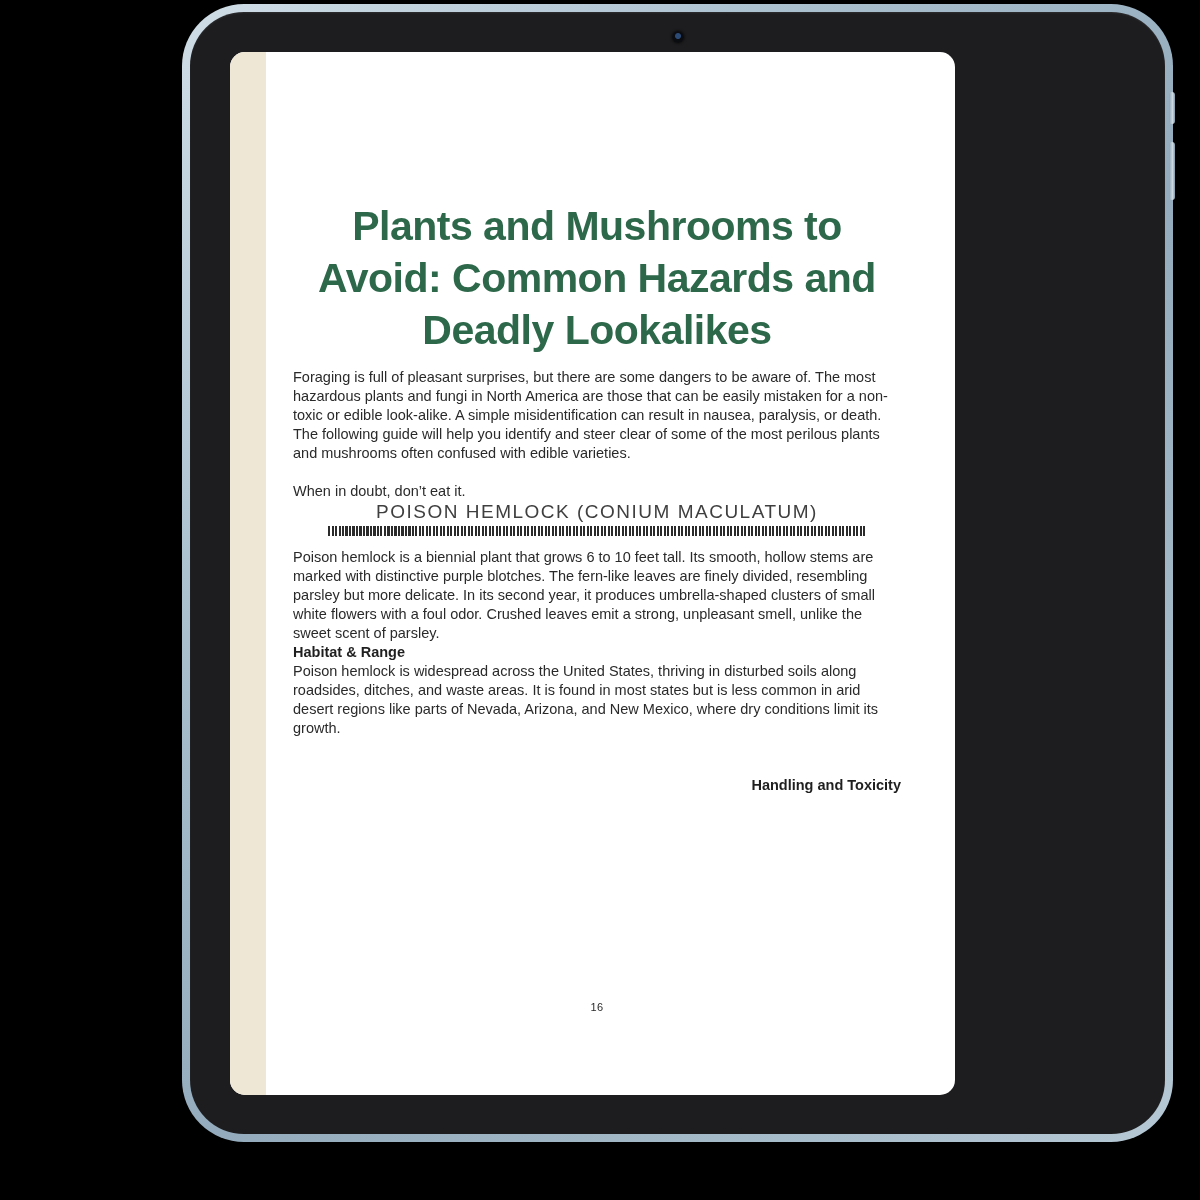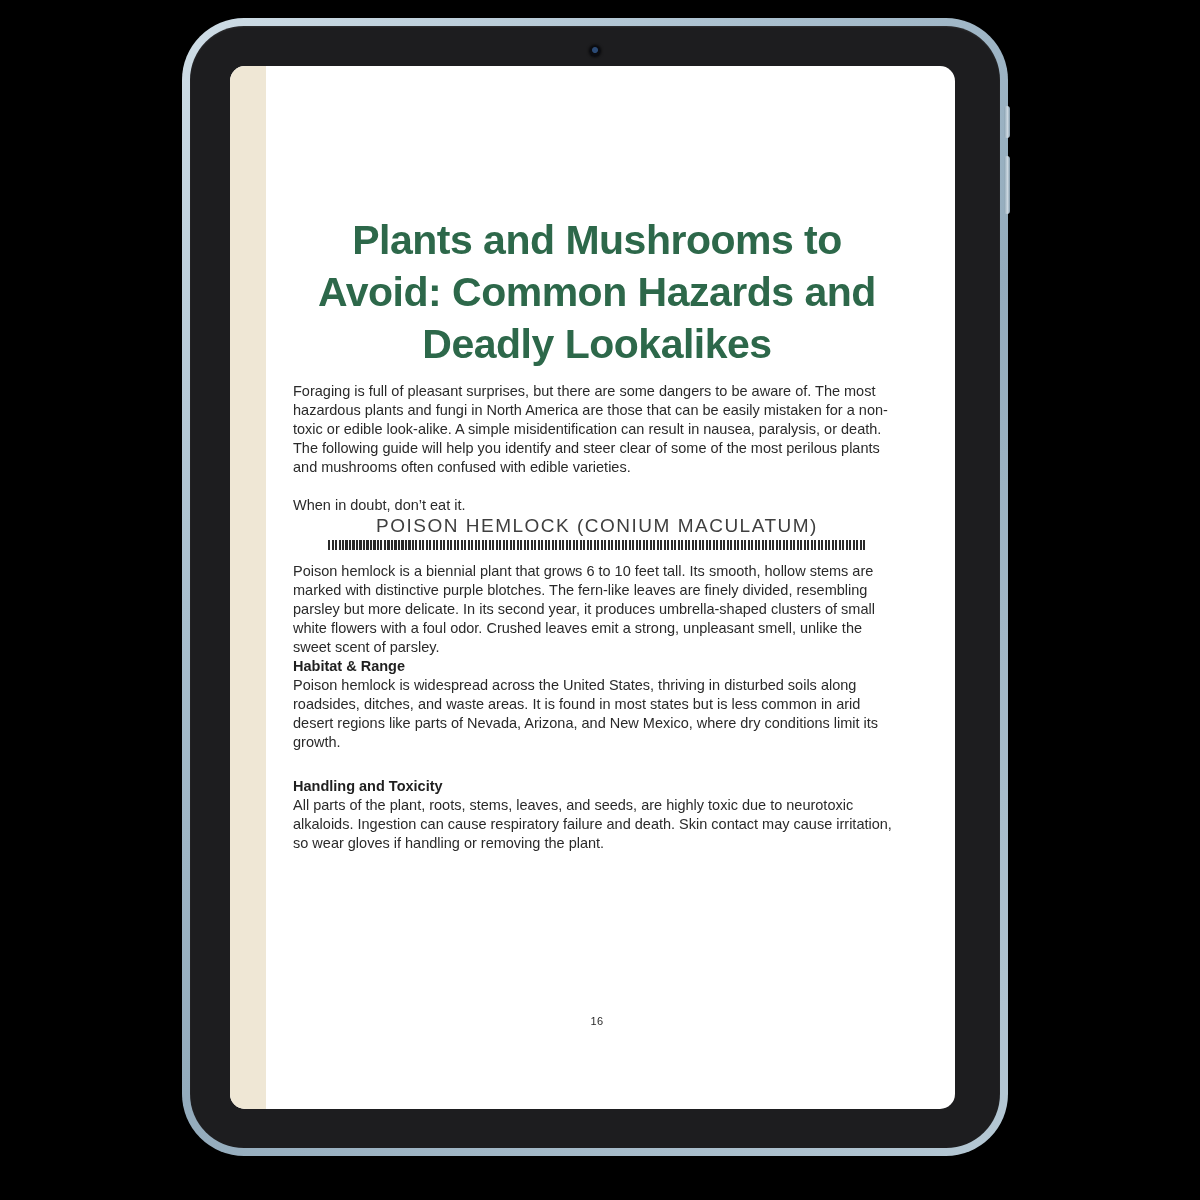--- a/index.html
+++ b/index.html
@@ -3,21 +3,21 @@
 <meta charset="utf-8">
 <style>
   * { margin:0; padding:0; box-sizing:border-box; }
   html,body { width:1200px; height:1200px; background:#000; overflow:hidden;
               font-family:"Liberation Sans", sans-serif; }
 
   .stage { position:relative; width:1200px; height:1200px; background:#000; }
 
   
   .tablet {
-    position:absolute; left:182px; top:18px; width:826px; height:1138px;
+    position:absolute; left:182px; top:4px; width:991px; height:1138px;
     border-radius:62px;
     background:linear-gradient(135deg,#cfdde6 0%,#a9bfce 30%,#93abbc 55%,#b5c8d4 100%);
     box-shadow:inset 0 0 2px #6f8success7,inset 0 0 1px #5f7685;
     padding-left:13px;
   }
   .hw-btn {
     position:absolute; right:-2px; width:6px; border-radius:3px;
     background:linear-gradient(90deg,#8ba3b3,#cdd9e2 60%,#7e95a5);
   }
   .hw-btn.power { top:88px; height:32px; }
@@ -75,21 +75,21 @@
   .barcode {
     margin:3px auto 0 auto; width:538px; height:10px;
     background:repeating-linear-gradient(90deg,
       #2b2b2b 0px, #2b2b2b 2px, transparent 2px, transparent 3.5px);
   }
   .desc { margin-top:12px; }
 
   .part-heading {
     font-size:14.5px; line-height:19px; font-weight:700; color:#1f1f1f;
   }
-  .part-heading.second { margin-top:25px; }
+  .part-heading.second { margin-top:38px;text-align:right; }
 
   .page-number {
     position:absolute; left:0; right:0; bottom:82px;
     text-align:center; font-size:11px; color:#2a2a2a; letter-spacing:0.5px;
   }
 </style>
 </head>
 <body>
 
 <div class="stage">
@@ -103,19 +103,18 @@
         <div class="content">
           <h1 class="page-title">Plants and Mushrooms to Avoid: Common Hazards and Deadly Lookalikes</h1>
           <p class="body intro">Foraging is full of pleasant surprises, but there are some dangers to be aware of. The most hazardous plants and fungi in North America are those that can be easily mistaken for a non-toxic or edible look-alike. A simple misidentification can result in nausea, paralysis, or death. The following guide will help you identify and steer clear of some of the most perilous plants and mushrooms often confused with edible varieties.</p>
           <p class="body note">When in doubt, don’t eat it.</p>
           <h3 class="sub-heading">POISON HEMLOCK (CONIUM MACULATUM)</h3>
           <div class="barcode"></div>
           <p class="body desc">Poison hemlock is a biennial plant that grows 6 to 10 feet tall. Its smooth, hollow stems are marked with distinctive purple blotches. The fern-like leaves are finely divided, resembling parsley but more delicate. In its second year, it produces umbrella-shaped clusters of small white flowers with a foul odor. Crushed leaves emit a strong, unpleasant smell, unlike the sweet scent of parsley.</p>
           <p class="part-heading">Habitat &amp; Range</p>
           <p class="body">Poison hemlock is widespread across the United States, thriving in disturbed soils along roadsides, ditches, and waste areas. It is found in most states but is less common in arid desert regions like parts of Nevada, Arizona, and New Mexico, where dry conditions limit its growth.</p>
           <p class="part-heading second">Handling and Toxicity</p>
-          <p class="body">All parts of the plant, roots, stems, leaves, and seeds, are highly toxic due to neurotoxic alkaloids. Ingestion can cause respiratory failure and death. Skin contact may cause irritation, so wear gloves if handling or removing the plant.</p>
           <div class="page-number">16</div>
         </div>
       </div>
     </div>
   </div>
 </div>
 
 </body></html>

